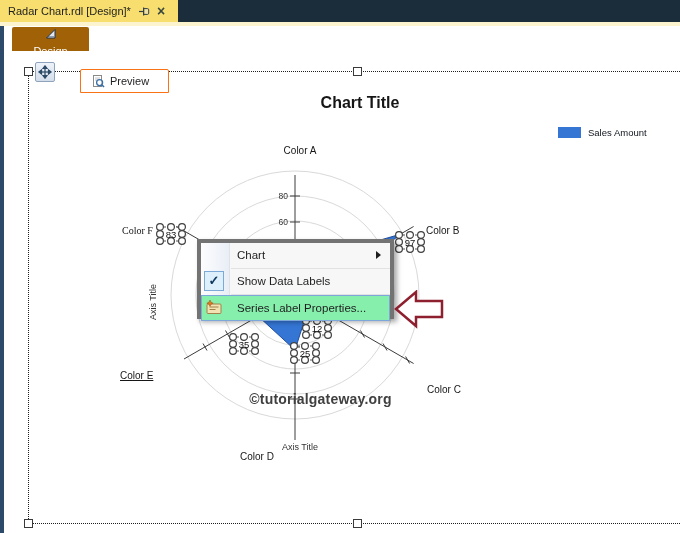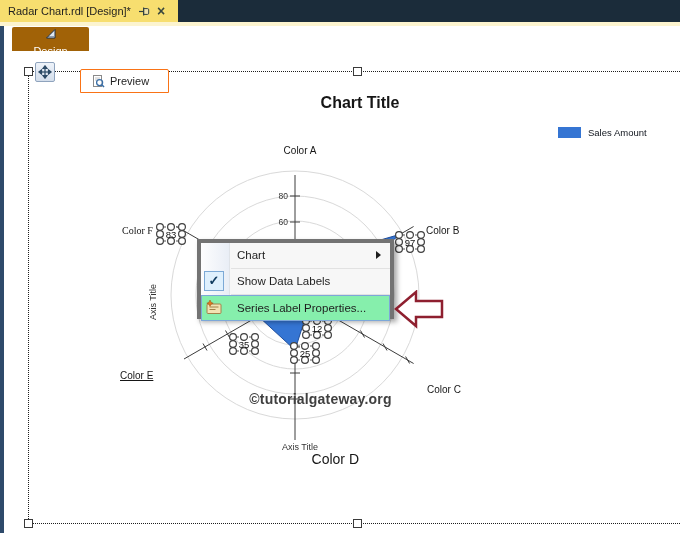--- a/index.html
+++ b/index.html
@@ -34,21 +34,21 @@
   
   .ov{position:absolute;z-index:4;color:#161616;}
   .chart-title{left:280px;top:94px;width:160px;text-align:center;font-size:16px;font-weight:bold;}
   .legend{left:558px;top:127px;display:flex;align-items:center;gap:7px;justify-content:flex-end;}
   .legend-swatch{width:23px;height:11px;background:#3575d3;}
   .legend-label{font-size:9.5px;color:#10151d;}
   .cat{font-size:10px;}
   .cat-a{left:255px;top:145px;width:90px;text-align:center;}
   .cat-b{left:426px;top:225px;}
   .cat-c{left:427px;top:372px;margin-top:12px;}
-  .cat-d{left:269px;top:451px;width:90px;text-align:right;font-size:14px;}
+  .cat-d{left:240px;top:451px;width:90px;text-align:left;font-size:10px;}
   .cat-e{left:120px;top:370px;text-decoration:underline;}
   .cat-f{left:122px;top:225px;font-family:Liberation Serif, serif;}
   .axis-title{font-size:9px;color:#333333;}
   .axis-title-bottom{left:255px;top:442px;width:90px;text-align:center;}
   .axis-title-left{left:119px;top:296px;width:70px;height:12px;text-align:center;transform:rotate(-90deg);}
   .watermark{left:213px;top:391px;width:215px;text-align:center;
     font-size:14px;font-weight:bold;color:#8e1212;letter-spacing:0.2px;}
   
   .menu{position:absolute;left:197px;top:239px;width:197px;height:80px;z-index:20;
     background:#f7f7f7;border:4px solid #737373;box-sizing:border-box;

